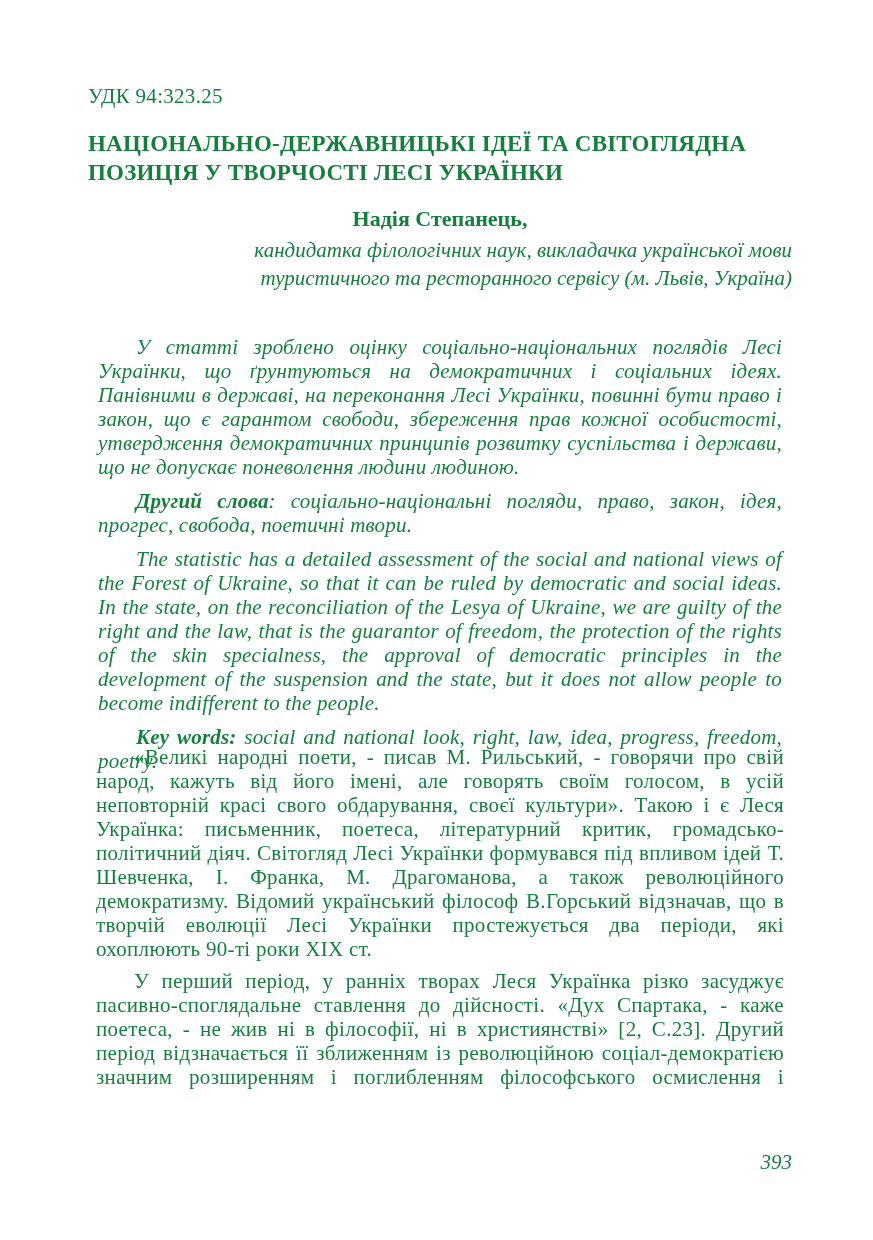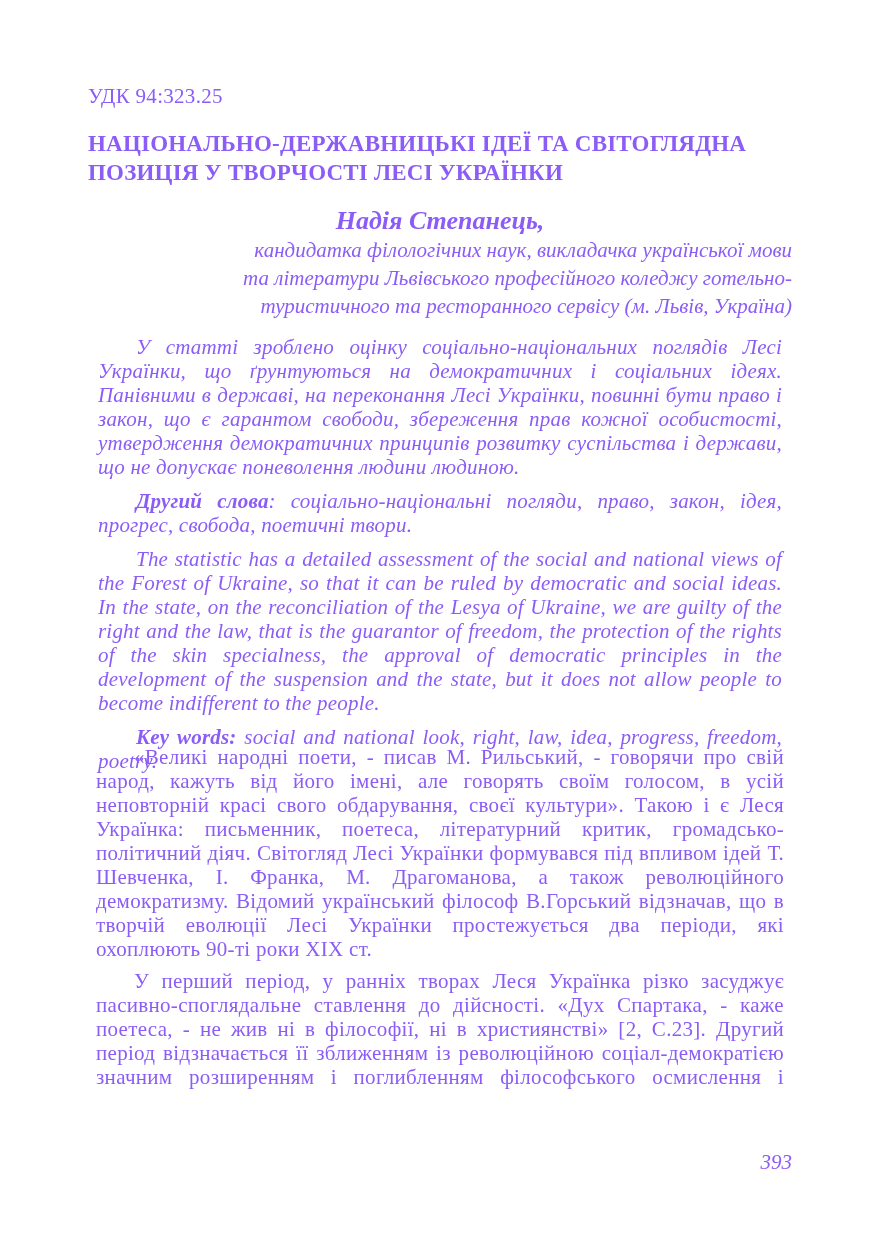--- a/index.html
+++ b/index.html
@@ -5,21 +5,21 @@
   html, body {
     margin: 0;
     padding: 0;
     background: #ffffff;
   }
   .page {
     position: relative;
     width: 873px;
     height: 1240px;
     background: #ffffff;
-    color: #8b5cf6;
+    color: #15803d;
     font-family: "Liberation Serif", "DejaVu Serif", serif;
     overflow: hidden;
   }
   .udc {
     position: absolute;
     left: 88px;
     top: 84px;
     font-size: 21px;
     letter-spacing: 0.3px;
   }
@@ -34,22 +34,21 @@
     line-height: 29px;
     letter-spacing: 0.2px;
   }
   .author-name {
     position: absolute;
     left: 88px;
     top: 206px;
     width: 704px;
     text-align: center;
     font-weight: bold;
-    font-style: italic;
-    font-size: 26px;
+    font-size: 22px;
   }
   .affiliation {
     position: absolute;
     left: 88px;
     top: 236px;
     width: 704px;
     text-align: right;
     font-style: italic;
     font-size: 21px;
     line-height: 28px;
@@ -108,21 +107,20 @@
 
   <div class="article-title">
     <div>НАЦІОНАЛЬНО-ДЕРЖАВНИЦЬКІ ІДЕЇ ТА СВІТОГЛЯДНА</div>
     <div>ПОЗИЦІЯ У ТВОРЧОСТІ ЛЕСІ УКРАЇНКИ</div>
   </div>
 
   <div class="author-name">Надія Степанець,</div>
 
   <div class="affiliation">
     <div>кандидатка філологічних наук, викладачка української мови</div>
-    <div>та літератури Львівського професійного коледжу готельно-</div>
     <div>туристичного та ресторанного сервісу (м. Львів, Україна)</div>
   </div>
 
   <div class="front-matter">
     <p>У статті зроблено оцінку соціально-національних поглядів Лесі Українки, що ґрунтуються на демократичних і соціальних ідеях. Панівними в державі, на переконання Лесі Українки, повинні бути право і закон, що є гарантом свободи, збереження прав кожної особистості, утвердження демократичних принципів розвитку суспільства і держави, що не допускає поневолення людини людиною.</p>
     <p><span class="kw-label">Другий слова</span><span>: соціально-національні погляди, право, закон, ідея, прогрес, свобода, поетичні твори.</span></p>
     <p>The statistic has a detailed assessment of the social and national views of the Forest of Ukraine, so that it can be ruled by democratic and social ideas. In the state, on the reconciliation of the Lesya of Ukraine, we are guilty of the right and the law, that is the guarantor of freedom, the protection of the rights of the skin specialness, the approval of democratic principles in the development of the suspension and the state, but it does not allow people to become indifferent to the people.</p>
     <p><span class="kw-label">Key words:</span><span> social and national look, right, law, idea, progress, freedom, poetry.</span></p>
   </div>
 

